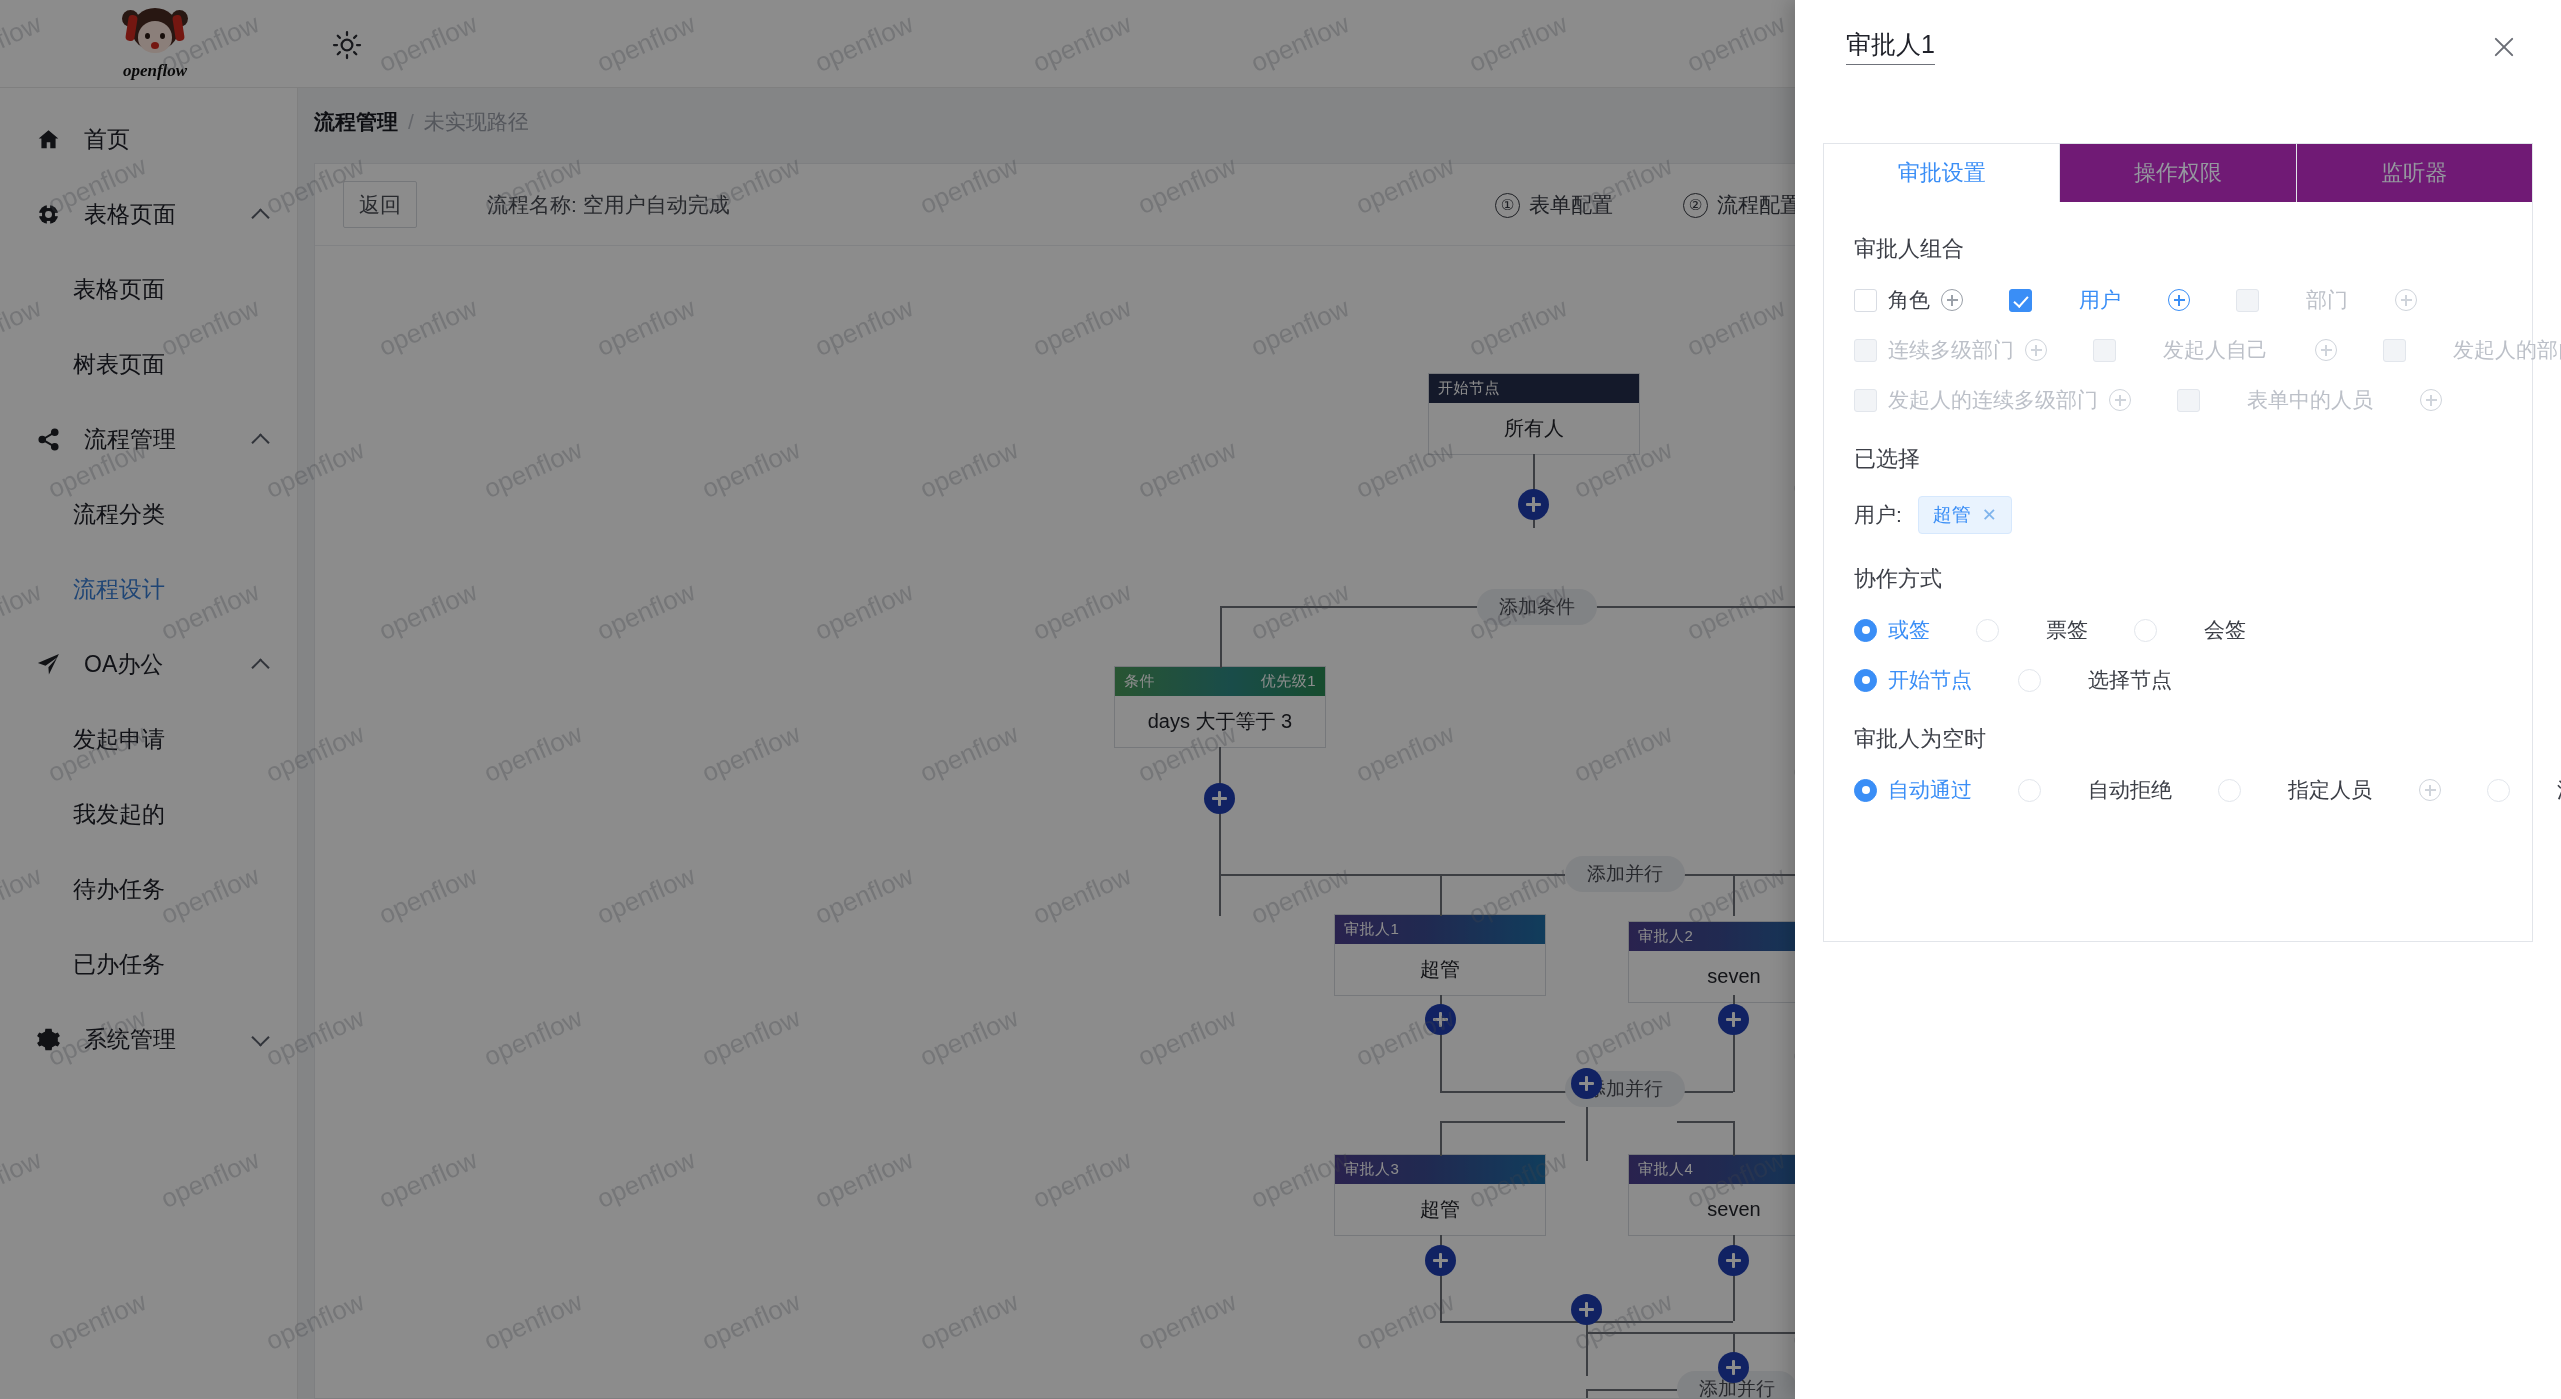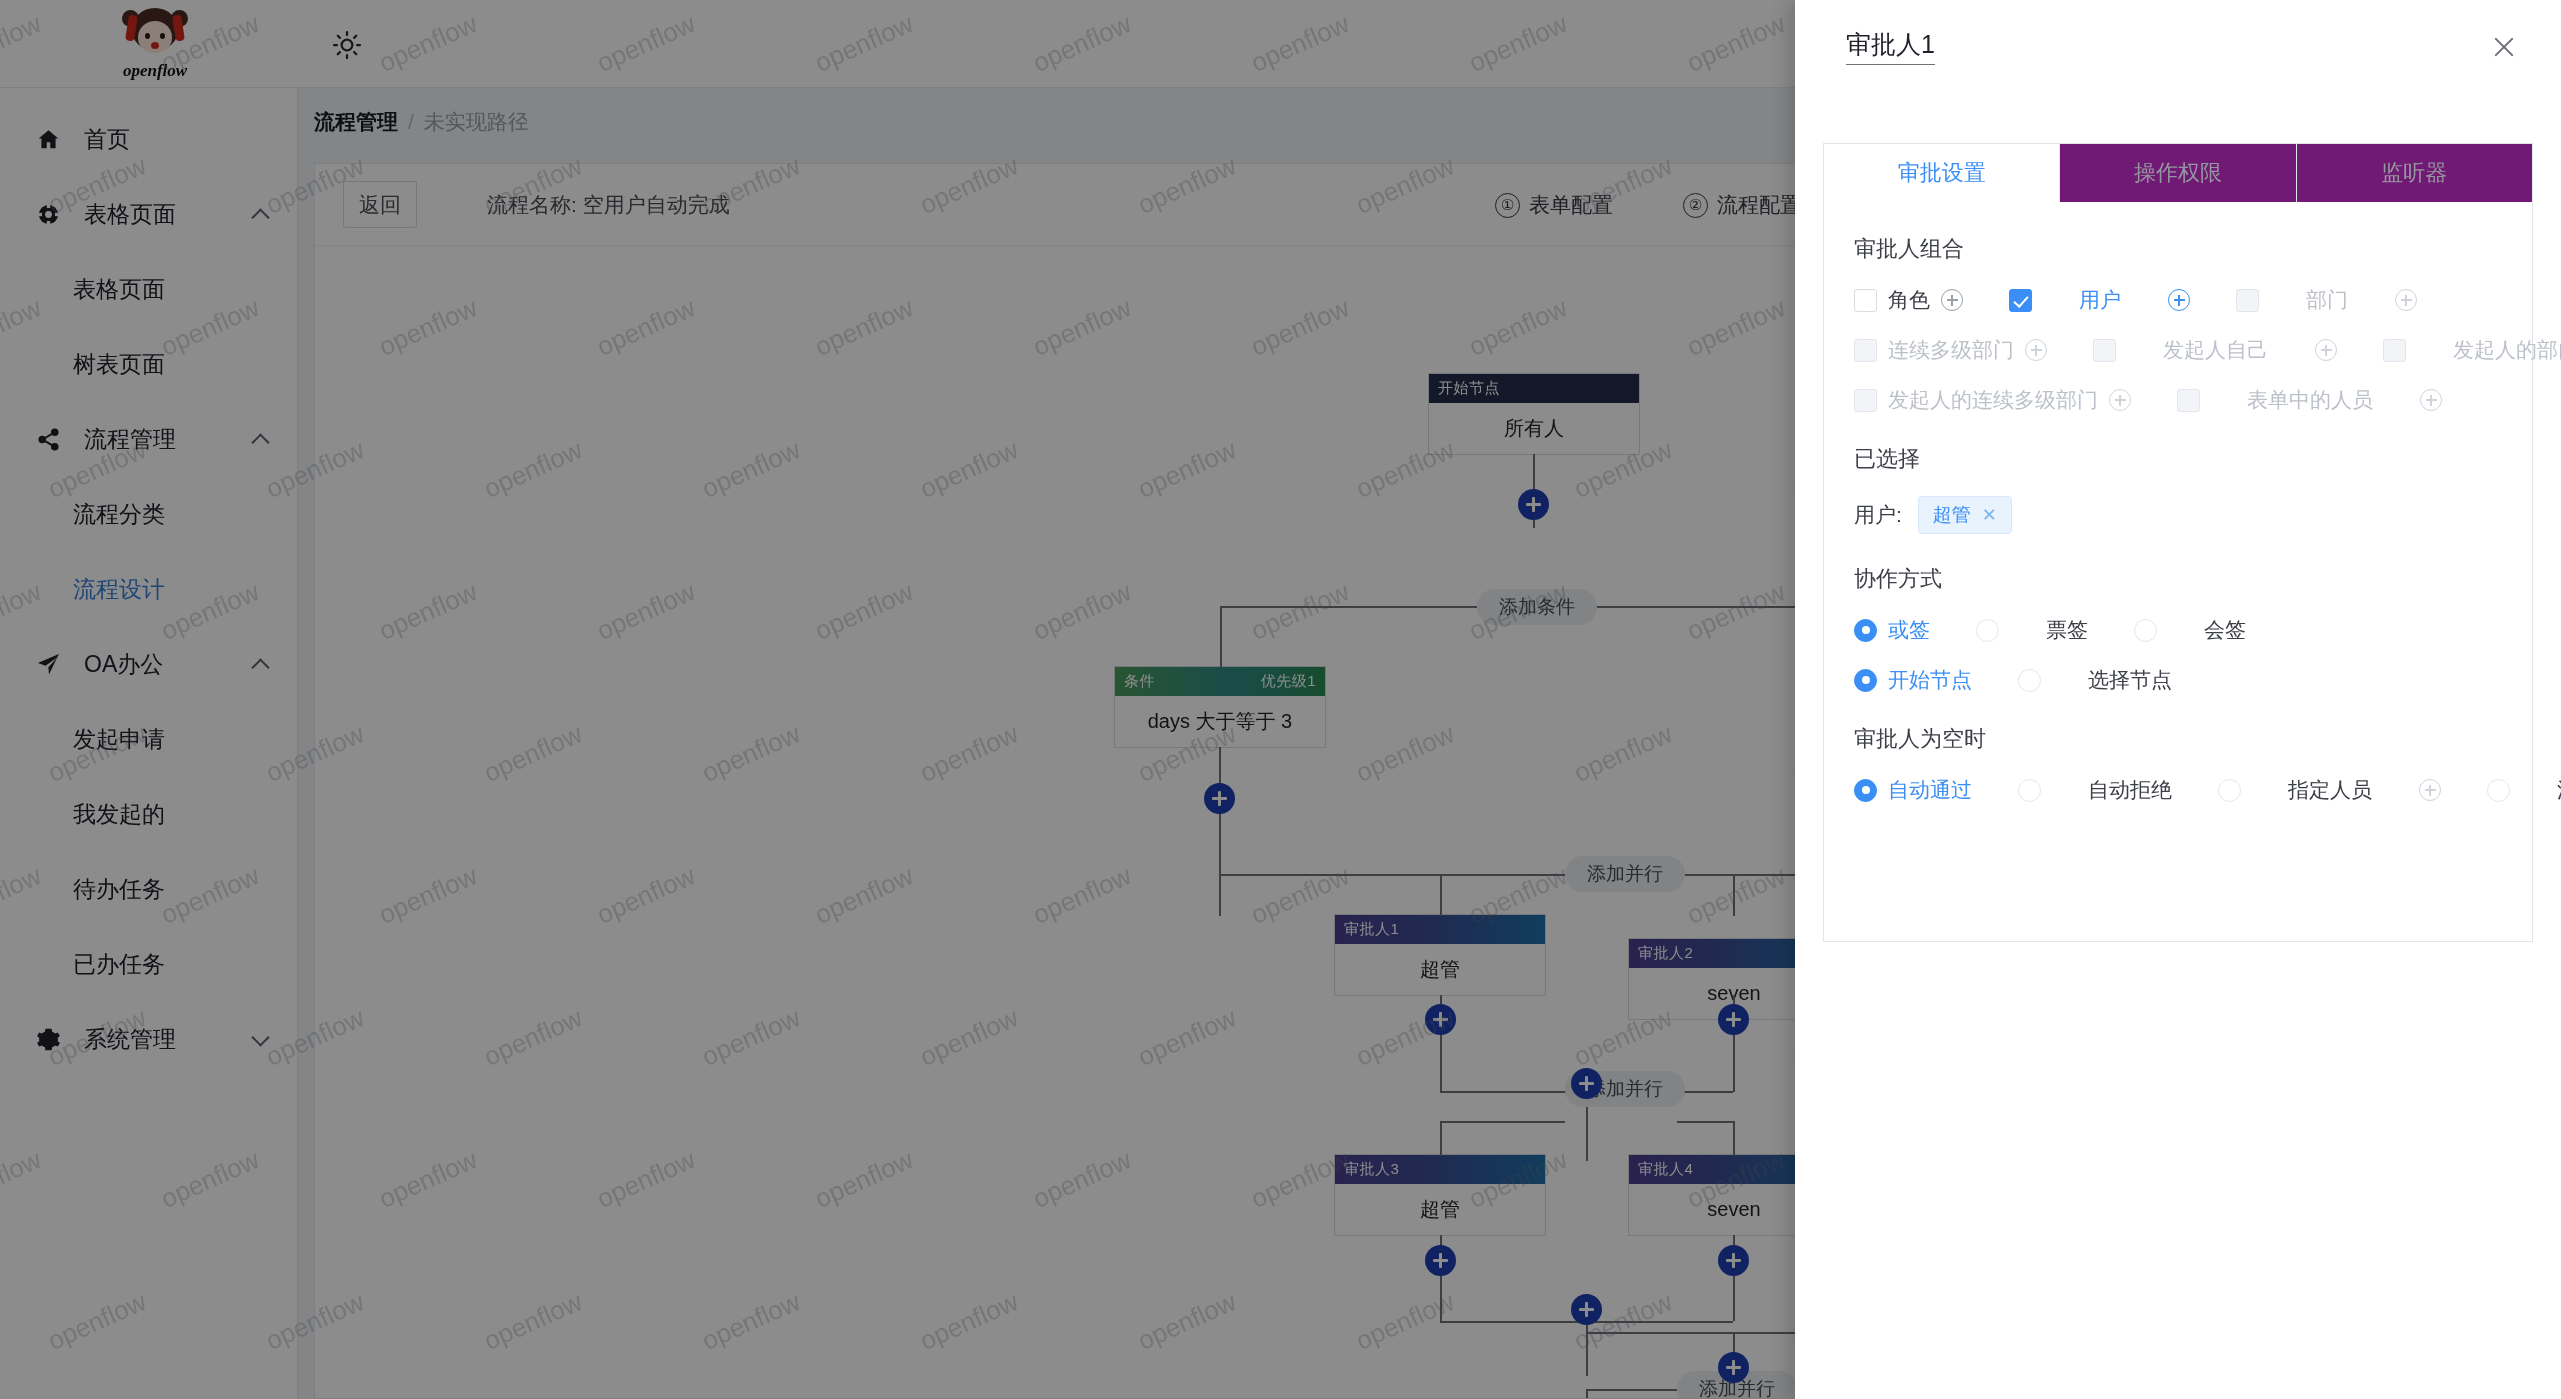--- a/index.html
+++ b/index.html
@@ -420,21 +420,21 @@
           <div class="line vline" style="left:1125px; top:628px; height:42px;"></div>
           <div class="line vline" style="left:1418px; top:628px; height:42px;"></div>
           <div class="line vline" style="left:904px; top:628px; height:42px;"></div>
 
           <div class="node" style="left:1019px; top:668px;">
             <div class="node-head approver">
               <span>审批人1</span>
             </div>
             <div class="node-body">超管</div>
           </div>
-          <div class="node" style="left:1313px; top:692px;">
+          <div class="node" style="left:1313px; top:675px;">
             <div class="node-head approver">
               <span>审批人2</span>
             </div>
             <div class="node-body">seven</div>
           </div>
           <div class="line vline" style="left:1125px; top:749px; height:97px;"></div>
           <div class="line vline" style="left:1418px; top:749px; height:97px;"></div>
           <div class="plus" style="left:1110px; top:758px;"></div>
           <div class="plus" style="left:1403px; top:758px;"></div>
           <div class="line hline" style="left:1125px; top:845px; width:293px;"></div>

